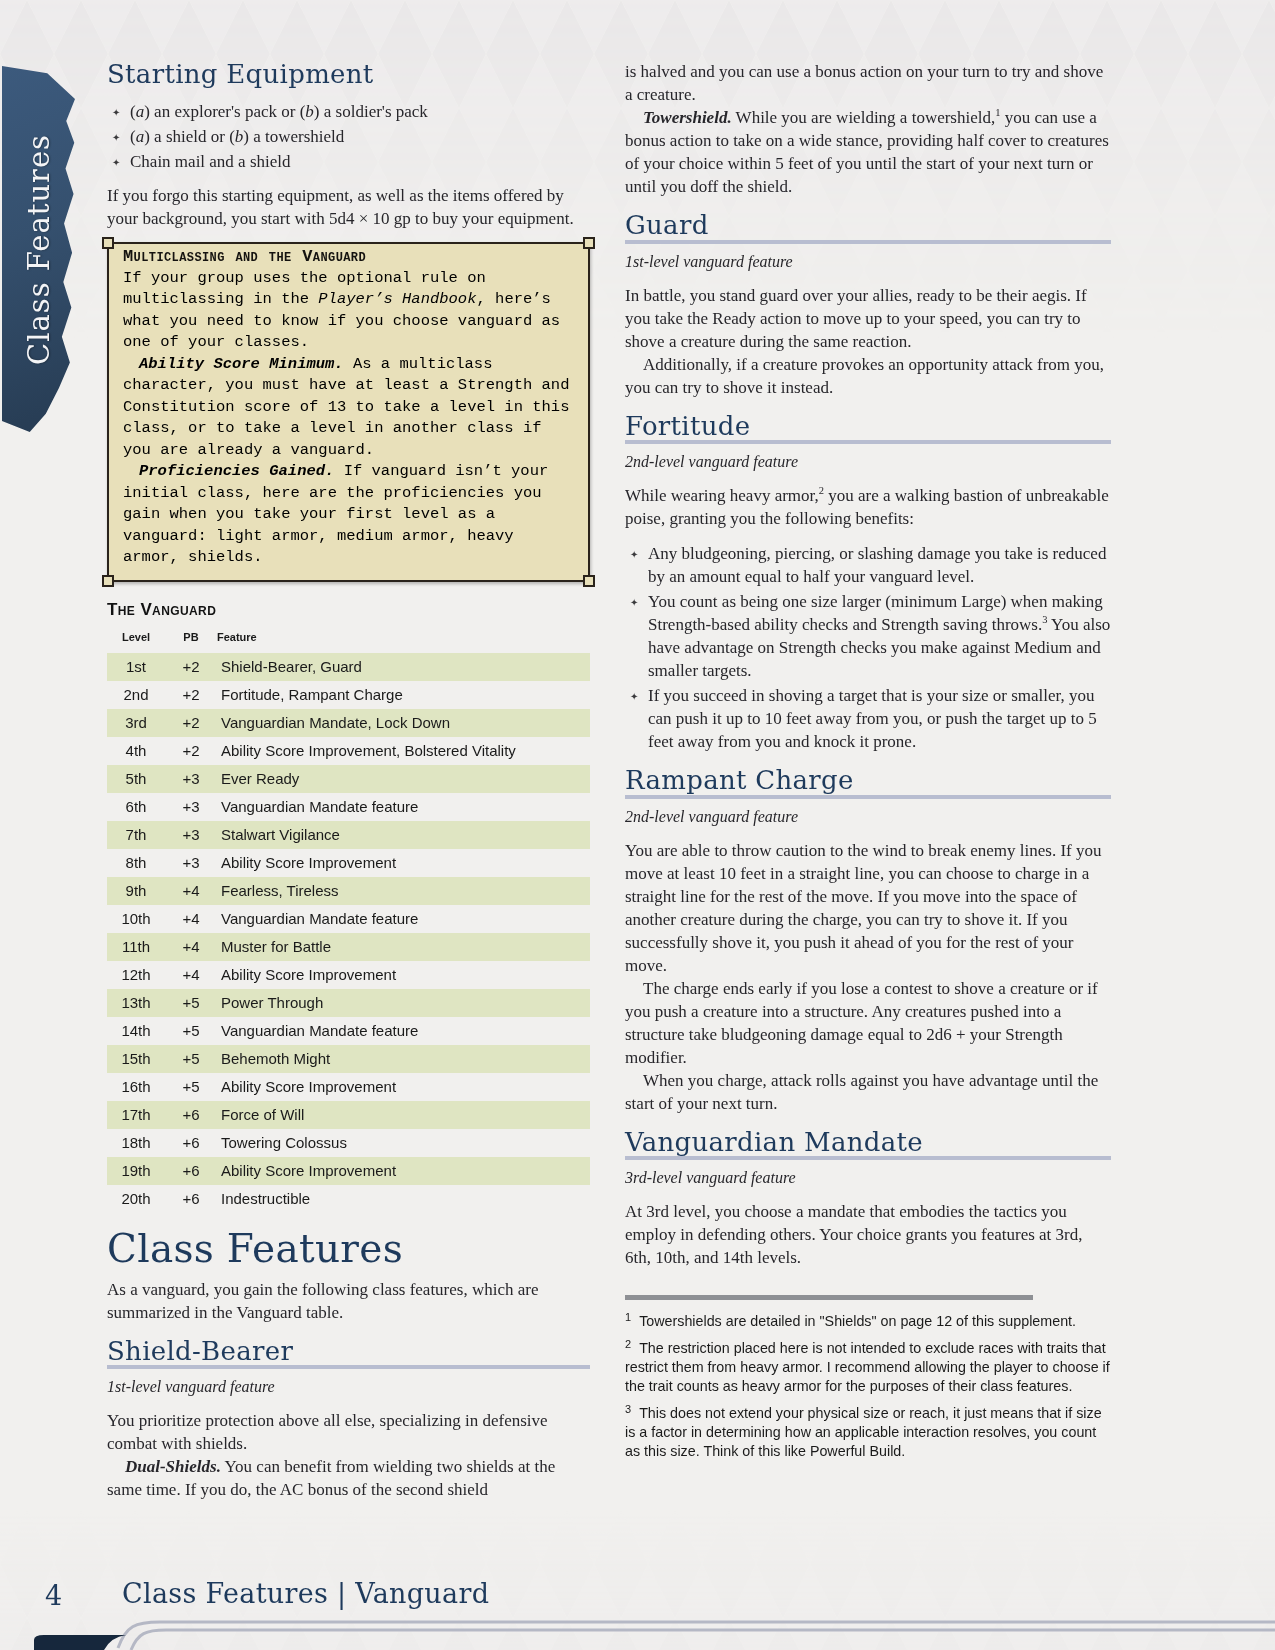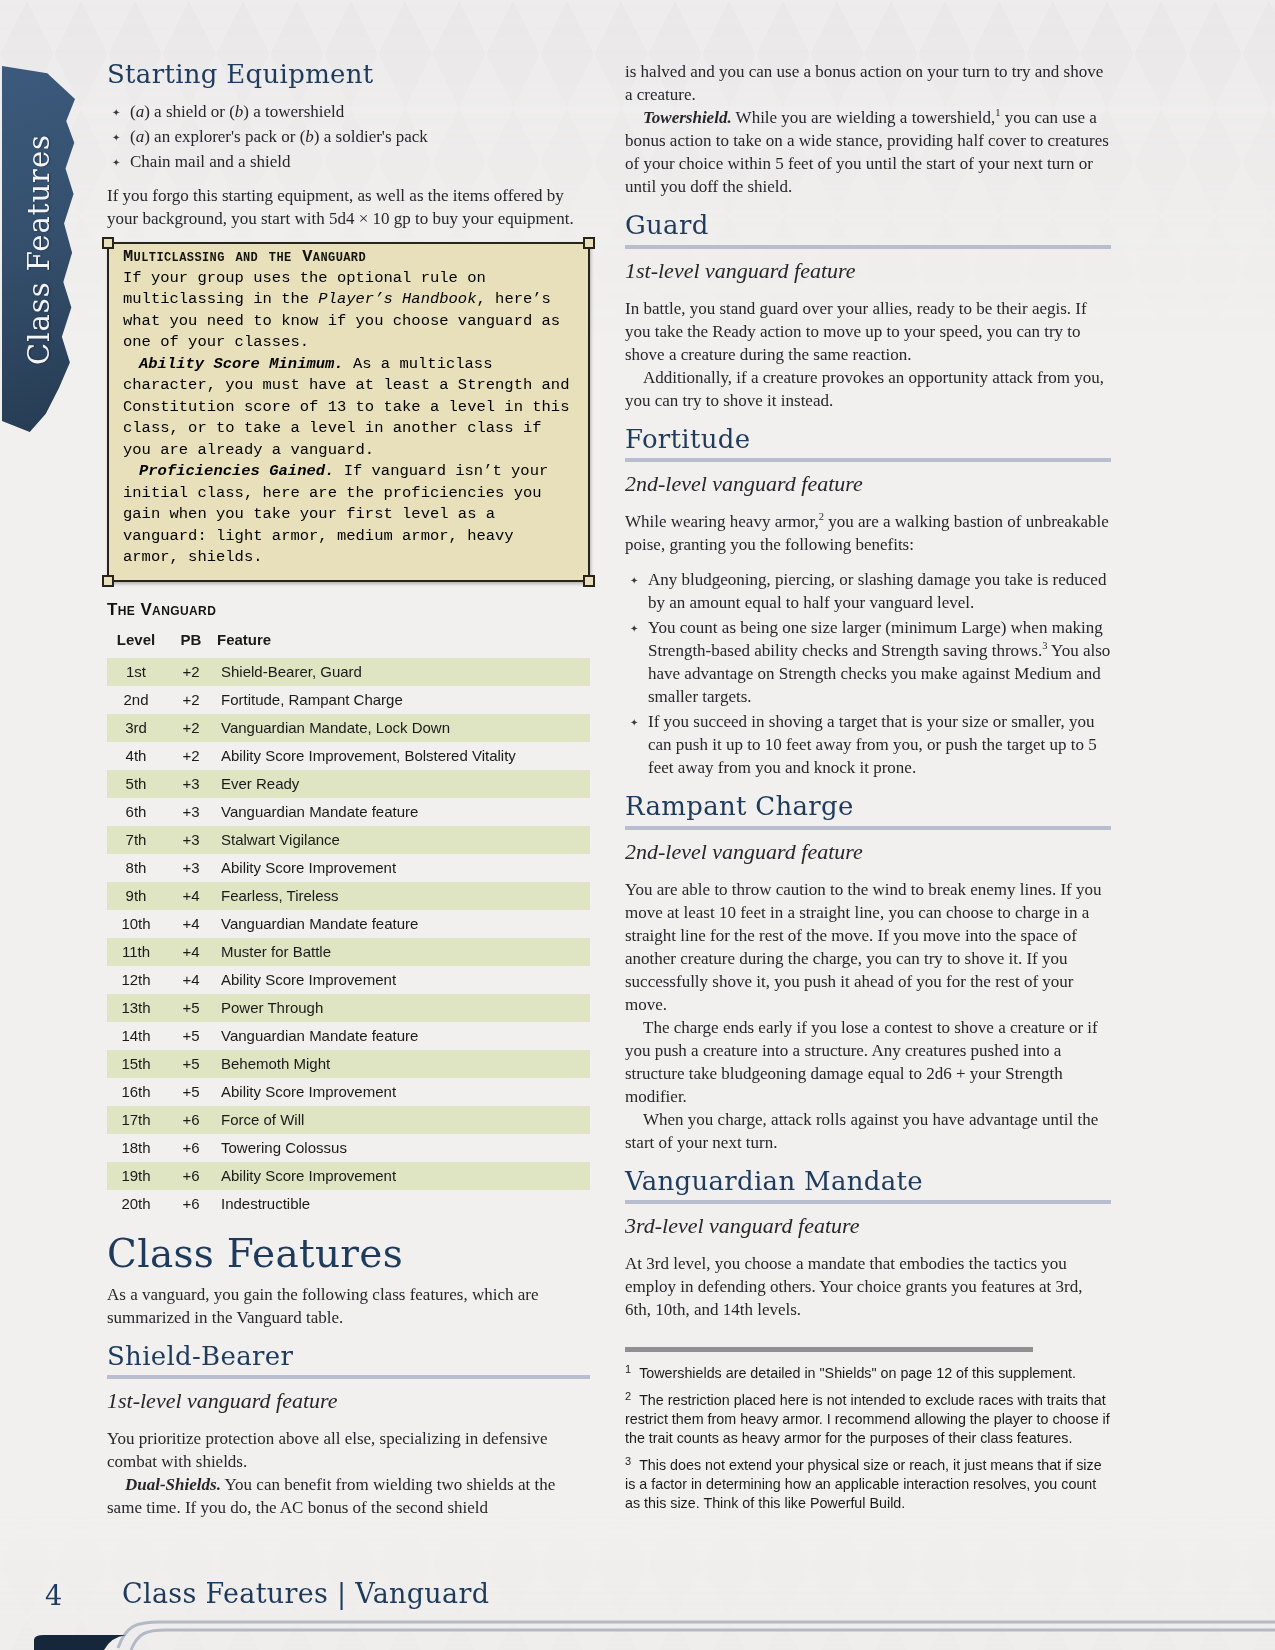--- a/index.html
+++ b/index.html
@@ -41,29 +41,29 @@
   .col-left{left:107px; width:483px;}
   .col-right{left:625px; width:486px;}
   .body{margin:0 0 12px; font-size:17px; line-height:23px;}
   .tight{margin-top:-12px;}
   .indent{text-indent:18px;}
   .rt-i{font-style:italic;}
   .rt-bi{font-weight:bold;font-style:italic;}
   sup{font-size:10.5px; line-height:0; vertical-align:super;}
   .h-sec{
     font-family:"DejaVu Serif", serif; font-weight:normal; color:var(--heading);
-    font-size:26px; line-height:1.1; margin:13px 0 0; padding-bottom:5px;
+    font-size:26px; line-height:1.1; margin:13px 0 0; 
     border-bottom:4px solid var(--rule); letter-spacing:.3px;
   }
   .h-sec.no-rule{border-bottom:none; margin:0 0 6px; padding-bottom:0;}
   .h-big{
     font-family:"DejaVu Serif", serif; font-weight:normal; color:var(--heading);
     font-size:39px; line-height:1; margin:16px 0 10px; letter-spacing:.3px;
   }
-  .feat-level{font-style:italic; font-size:22px; margin:9px 0 13px;}
+  .feat-level{font-style:italic; font-size:16px; margin:9px 0 13px;}
   .blist{list-style:none; margin:11px 0 11px; padding:0 0 0 23px;}
   .blist li{position:relative; font-size:17px; line-height:23px; margin:0 0 2px;}
   .blist li::before{content:"✦"; position:absolute; left:-18px; top:1px; font-size:10px; color:#3a3a3c;}
   
   .note-box{
     position:relative; margin:4px 0 18px; padding:3px 14px 11px;
     background:var(--box-bg); border:2px solid var(--box-border);
     box-shadow:1px 2px 3px rgba(0,0,0,.25);
     font-family:Liberation Mono, monospace;
   }
@@ -77,21 +77,21 @@
   .c-tl{left:-7px; top:-7px;}
   .c-bl{left:-7px; bottom:-7px;}
   .c-tr{right:-7px; top:-7px;}
   .c-br{right:-7px; bottom:-7px;}
   
   .table-title{
     margin:6px 0 0; font-family:"Liberation Sans", sans-serif; font-size:17px;
     font-weight:bold; font-variant:small-caps; letter-spacing:.4px; color:#121212;
   }
   .vtable{width:100%; border-collapse:collapse; margin-top:7px; font-family:"Liberation Sans", sans-serif; font-size:15px; color:#1a1a1a;}
-  .vtable th{font-weight:bold; font-size:15px; padding:4px 0 10px; text-align:left;}
+  .vtable th{font-weight:bold; font-size:11px; padding:4px 0 10px; text-align:left;}
   .vtable th.c-num{text-align:center; width:58px;}
   .vtable th.c-pb{text-align:center; width:52px;}
   .vtable td{padding:5px 4px; line-height:18px;}
   .vtable td.c-num{text-align:center;}
   .vtable tbody tr:nth-child(odd){background:var(--stripe);}
   
   .fn-rule{width:408px; border-top:5px solid var(--fn-rule); margin:26px 0 12px;}
   .footnote{margin:0 0 8px; font-family:"Liberation Sans", sans-serif; font-size:14.3px; line-height:19px; color:#1b1b1b;}
   .footnote sup{font-size:11px; margin-right:8px;}
   
@@ -143,22 +143,22 @@
   </svg>
 
   <div class="banner">
     <span class="banner-text">Class Features</span>
   </div>
 
   <div class="col col-left">
 
     <h2 class="h-sec no-rule">Starting Equipment</h2>
     <ul class="blist">
+      <li><span>(</span><span class="rt-i">a</span><span>) an explorer's pack or (</span><span class="rt-i">b</span><span>) a soldier's pack</span></li>
       <li><span>(</span><span class="rt-i">a</span><span>) a shield or (</span><span class="rt-i">b</span><span>) a towershield</span></li>
-      <li><span>(</span><span class="rt-i">a</span><span>) an explorer's pack or (</span><span class="rt-i">b</span><span>) a soldier's pack</span></li>
       <li><span>Chain mail and a shield</span></li>
     </ul>
     <p class="body"><span>If you forgo this starting equipment, as well as the items offered by your background, you start with 5d4 × 10 gp to buy your equipment.</span></p>
 
     <div class="note-box">
       <div class="corner c-tl"></div>
       <div class="corner c-bl"></div>
       <div class="corner c-tr"></div>
       <div class="corner c-br"></div>
       <h3 class="box-head">Multiclassing and the Vanguard</h3>

